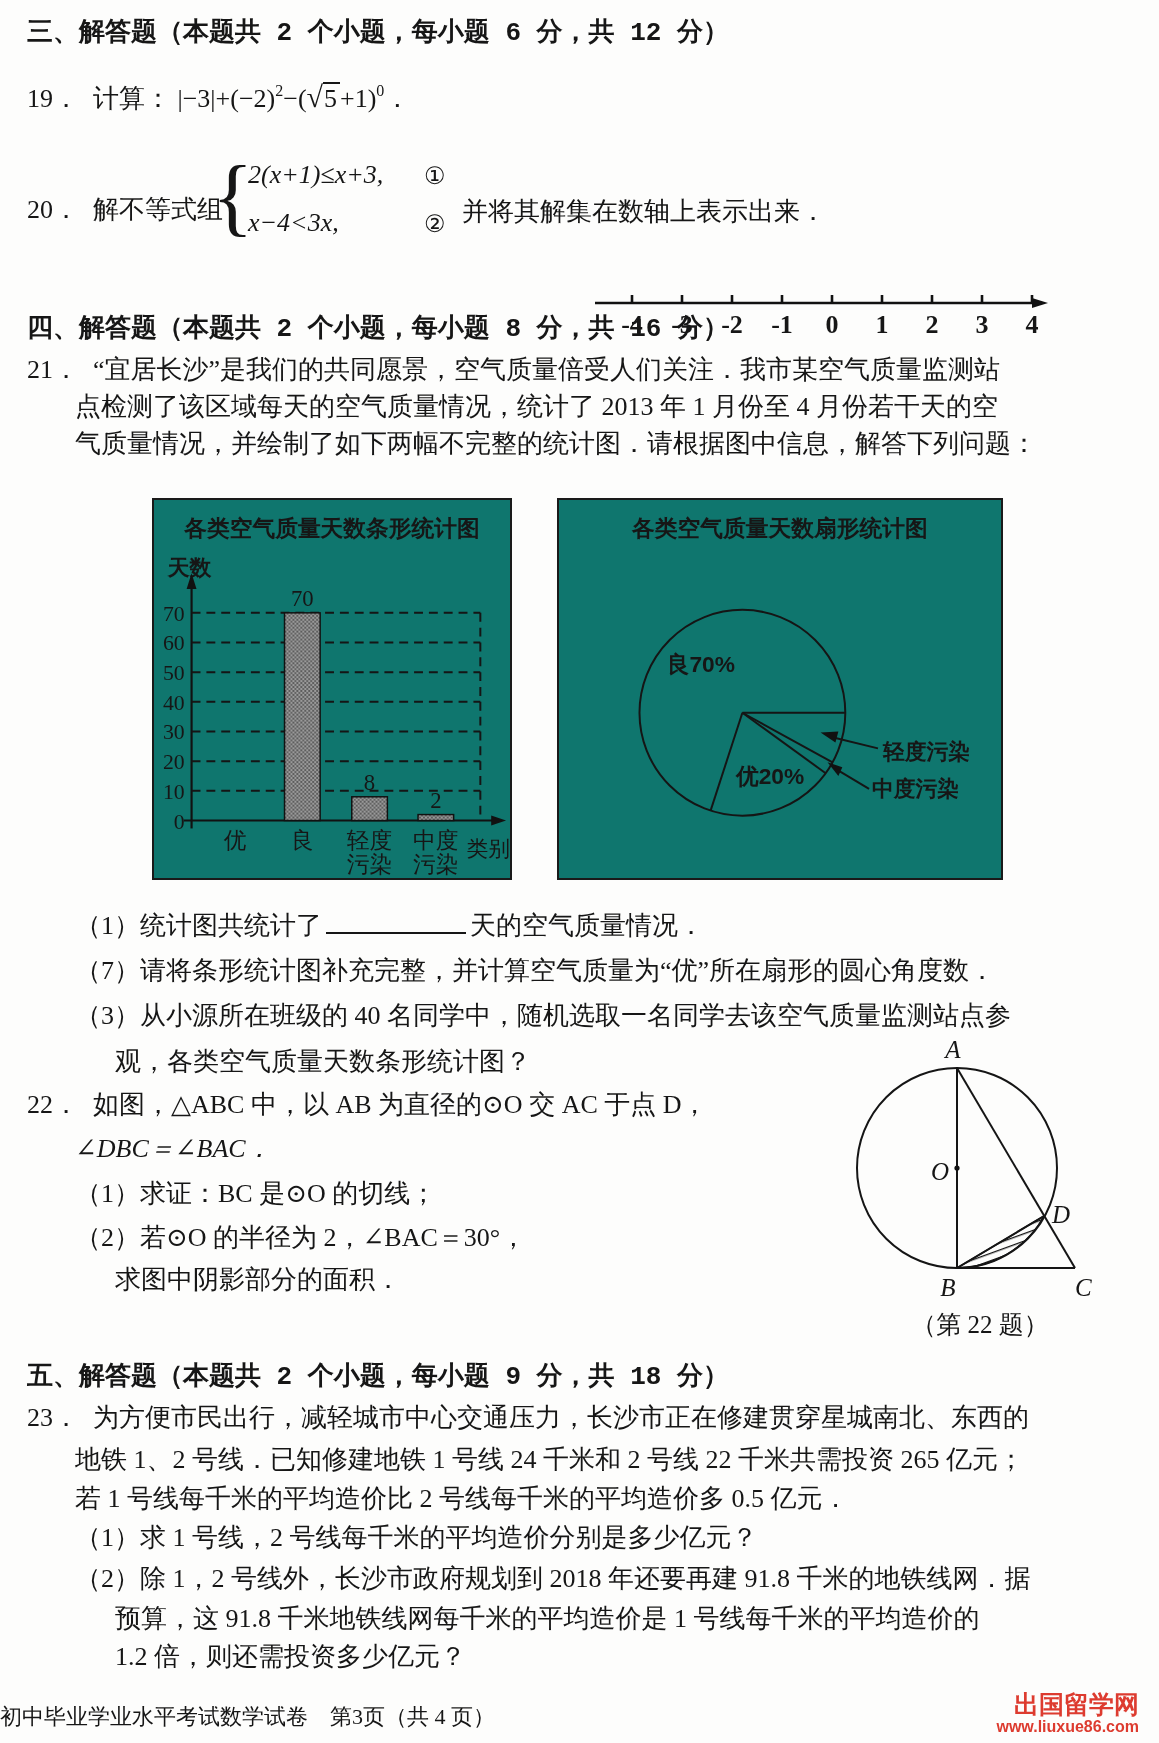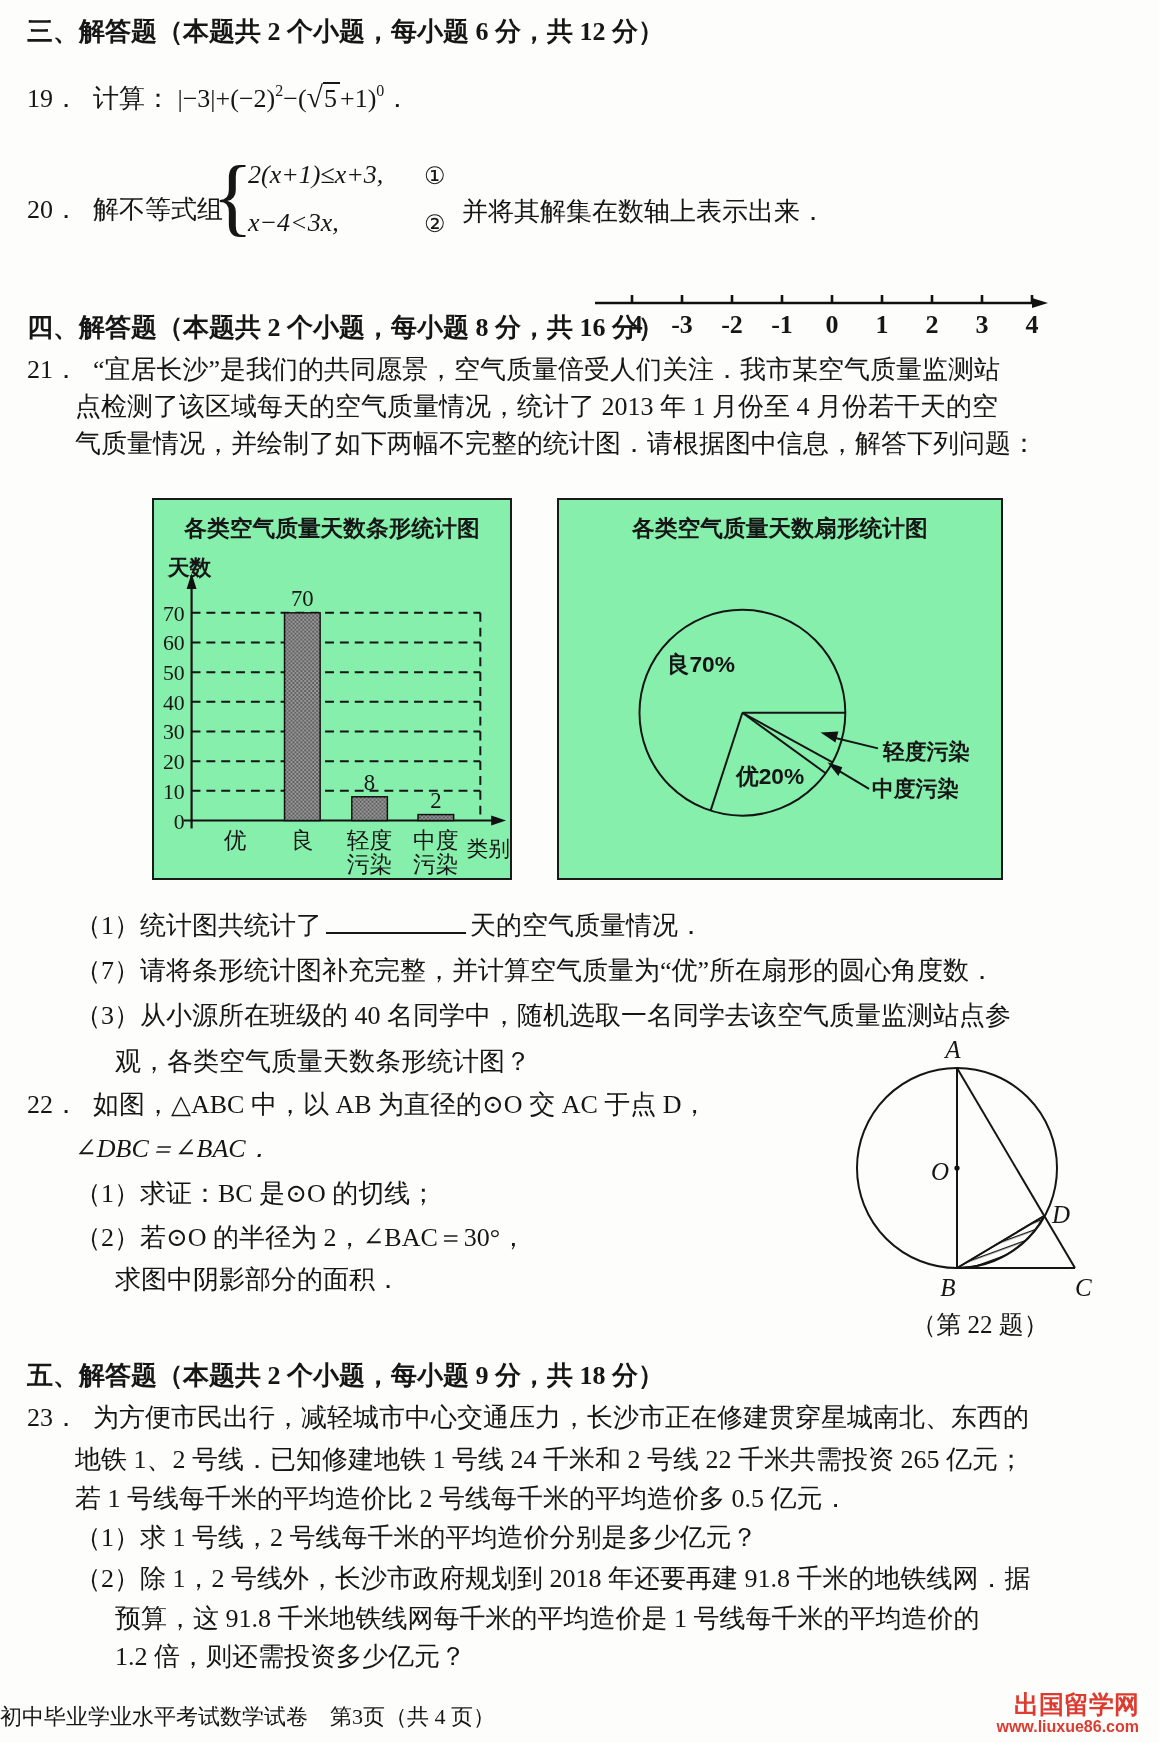--- a/index.html
+++ b/index.html
@@ -1,29 +1,29 @@
 <!DOCTYPE html>
 <html><head>
 <meta charset="utf-8">
 <style>
   html,body{margin:0;padding:0;}
   body{width:1159px;height:1743px;position:relative;background:#fdfdfc;color:#161616;
        font-family:"Liberation Serif","DejaVu Serif","DejaVu Sans",serif;}
   .abs{position:absolute;white-space:nowrap;}
-  .heading{font-family:Liberation Serif, serif;font-weight:700;font-size:26px;}
+  .heading{font-family:Liberation Mono, monospace;font-weight:700;font-size:26px;}
   .body{font-size:26px;}
   .num{margin-right:14px;margin-top:28px;}
   .math{font-style:italic;}
   sup{font-size:16px;vertical-align:11px;font-style:normal;}
   .rt{font-size:30px;}
   .rad{border-top:2px solid #161616;padding:0 3px 0 1px;}
   .brace{font-size:86px;line-height:92px;font-weight:400;}
   .tag{font-family:"DejaVu Sans",sans-serif;font-size:24px;font-style:normal;}
   .blank{display:inline-block;width:140px;height:6px;border-bottom:2px solid #161616;margin:0 4px;}
-  .chartbox{position:absolute;border:2px solid #1a1a1a;box-sizing:border-box;background:#86efac;}
+  .chartbox{position:absolute;border:2px solid #1a1a1a;box-sizing:border-box;background:#0f766e;}
   .footer{position:absolute;left:0;width:100%;text-align:left;font-size:22px;}
   .wm1{font-family:"Liberation Sans","DejaVu Sans",sans-serif;font-weight:700;font-size:25px;}
   .wm2{font-family:"Liberation Sans","DejaVu Sans",sans-serif;font-weight:700;font-size:16px;}
   
   text{fill:#161616;}
   .ct{text-anchor:middle;font-family:"Liberation Sans","DejaVu Sans",sans-serif;font-weight:700;font-size:23px;}
   .cm{text-anchor:middle;font-family:"Liberation Serif",serif;font-size:23px;}
   .cr{text-anchor:end;font-family:"Liberation Serif",serif;font-size:22px;}
   .cl{font-family:"Liberation Serif",serif;font-size:22px;}
   .bld{font-weight:700;font-family:"Liberation Sans","DejaVu Sans",sans-serif;}

